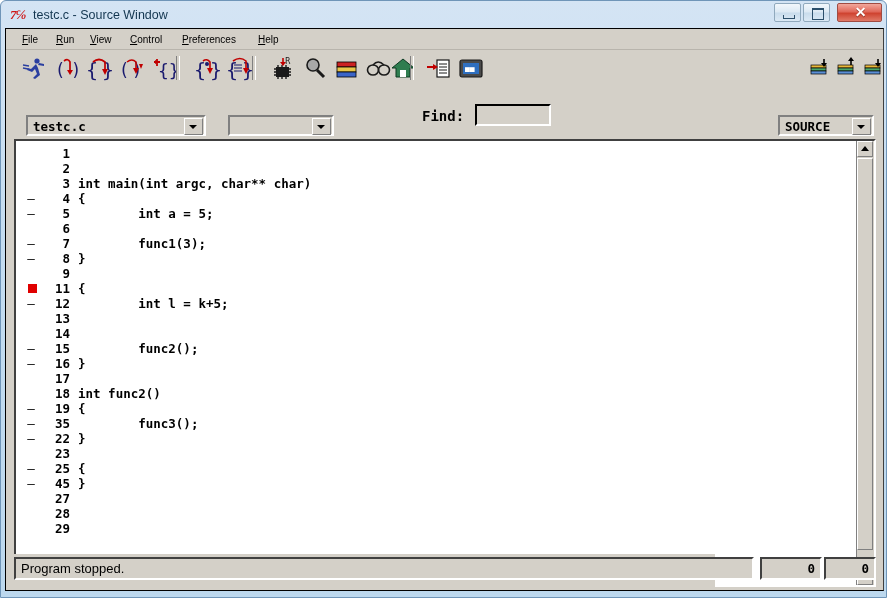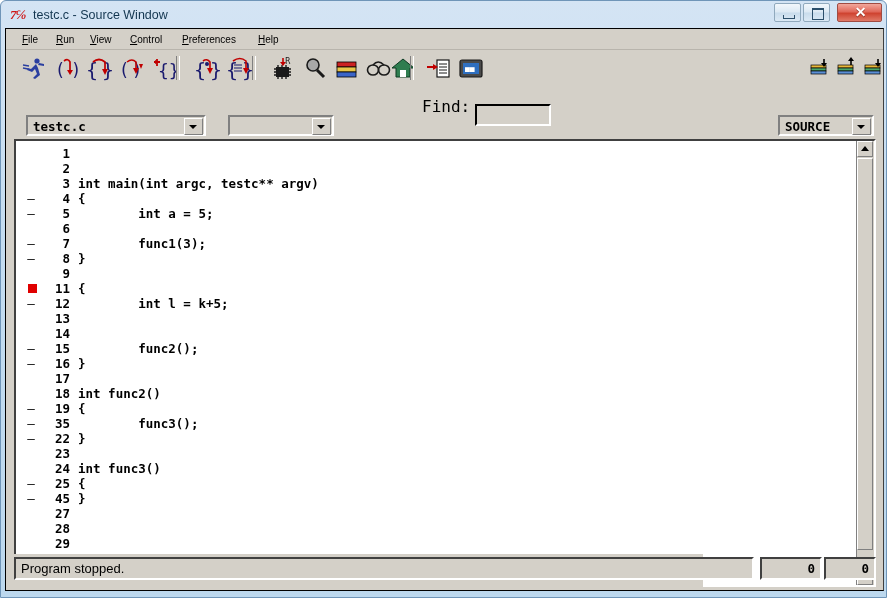--- a/index.html
+++ b/index.html
@@ -150,24 +150,24 @@
   .tb-sep {
     position: absolute;
     top: 6px;
     width: 2px; height: 24px;
     border-left: 1px solid #808080;
     border-right: 1px solid #ffffff;
   }
   .tb-icon svg { display:block; }
   #find-label {
     position: absolute;
-    left: 416px; top: 48px;
-    font-family: "DejaVu Sans Mono", monospace;
-    font-size: 16px;
-    font-weight: normal;
+    left: 416px; top: 58px;
+    font-family: "DejaVu Sans Mono", monospace;
+    font-size: 14px;
+    font-weight: bold;
     color: #000000;
     line-height: 17px;
   }
   #find-input {
     position: absolute;
     left: 469px; top: 54px;
     width: 76px; height: 22px;
     box-sizing: border-box;
     background: #d4d0c8;
     border: 2px solid;
@@ -322,20 +322,21 @@
     border: 1px solid;
     border-color: #ffffff #808080 #808080 #ffffff;
   }
 
   
   #statusbar {
     position: absolute;
     left: 0; bottom: 0;
     width: 697px; height: 36px;
     background: #d4d0c8;
+    padding-left: 12px;
   }
   .sunken {
     position: absolute;
     box-sizing: border-box;
     background: #d4d0c8;
     border: 2px solid;
     border-color: #404040 #ffffff #ffffff #404040;
     height: 23px;
   }
   #status-main { left: 8px; top: 3px; width: 740px; }
@@ -569,40 +570,39 @@
     <div class="combo" id="combo-mode">
       <span class="combo-text">SOURCE</span>
       <span class="combo-arrow"></span>
     </div>
 
     <div id="source-pane">
       <div id="code-scroll">
         <div id="code-lines">
             <div class="code-row"><span class="mark"></span><span class="lnum">1</span><span class="ltext"></span></div>
             <div class="code-row"><span class="mark"></span><span class="lnum">2</span><span class="ltext"></span></div>
-            <div class="code-row"><span class="mark"></span><span class="lnum">3</span><span class="ltext">int main(int argc, testc** argv)</span></div>
+            <div class="code-row"><span class="mark"></span><span class="lnum">3</span><span class="ltext">int main(int argc, char** char)</span></div>
             <div class="code-row"><span class="mark">–</span><span class="lnum">4</span><span class="ltext">{</span></div>
             <div class="code-row"><span class="mark">–</span><span class="lnum">5</span><span class="ltext">        int a = 5;</span></div>
             <div class="code-row"><span class="mark"></span><span class="lnum">6</span><span class="ltext"></span></div>
             <div class="code-row"><span class="mark">–</span><span class="lnum">7</span><span class="ltext">        func1(3);</span></div>
             <div class="code-row"><span class="mark">–</span><span class="lnum">8</span><span class="ltext">}</span></div>
             <div class="code-row"><span class="mark"></span><span class="lnum">9</span><span class="ltext"></span></div>
             <div class="code-row"><span class="mark bp"></span><span class="lnum">11</span><span class="ltext">{</span></div>
             <div class="code-row"><span class="mark">–</span><span class="lnum">12</span><span class="ltext">        int l = k+5;</span></div>
             <div class="code-row"><span class="mark"></span><span class="lnum">13</span><span class="ltext"></span></div>
             <div class="code-row"><span class="mark"></span><span class="lnum">14</span><span class="ltext"></span></div>
             <div class="code-row"><span class="mark">–</span><span class="lnum">15</span><span class="ltext">        func2();</span></div>
             <div class="code-row"><span class="mark">–</span><span class="lnum">16</span><span class="ltext">}</span></div>
             <div class="code-row"><span class="mark"></span><span class="lnum">17</span><span class="ltext"></span></div>
             <div class="code-row"><span class="mark"></span><span class="lnum">18</span><span class="ltext">int func2()</span></div>
             <div class="code-row"><span class="mark">–</span><span class="lnum">19</span><span class="ltext">{</span></div>
             <div class="code-row"><span class="mark">–</span><span class="lnum">35</span><span class="ltext">        func3();</span></div>
             <div class="code-row"><span class="mark">–</span><span class="lnum">22</span><span class="ltext">}</span></div>
             <div class="code-row"><span class="mark"></span><span class="lnum">23</span><span class="ltext"></span></div>
-            <div class="code-row"><span class="mark"></span><span class="lnum">24</span><span class="ltext">int func3()</span></div>
             <div class="code-row"><span class="mark">–</span><span class="lnum">25</span><span class="ltext">{</span></div>
             <div class="code-row"><span class="mark">–</span><span class="lnum">45</span><span class="ltext">}</span></div>
             <div class="code-row"><span class="mark"></span><span class="lnum">27</span><span class="ltext"></span></div>
             <div class="code-row"><span class="mark"></span><span class="lnum">28</span><span class="ltext"></span></div>
             <div class="code-row"><span class="mark"></span><span class="lnum">29</span><span class="ltext"></span></div>
           </div>
       </div>
 
       <div id="vscroll">
         <div class="sb-btn" id="sb-up"></div>

